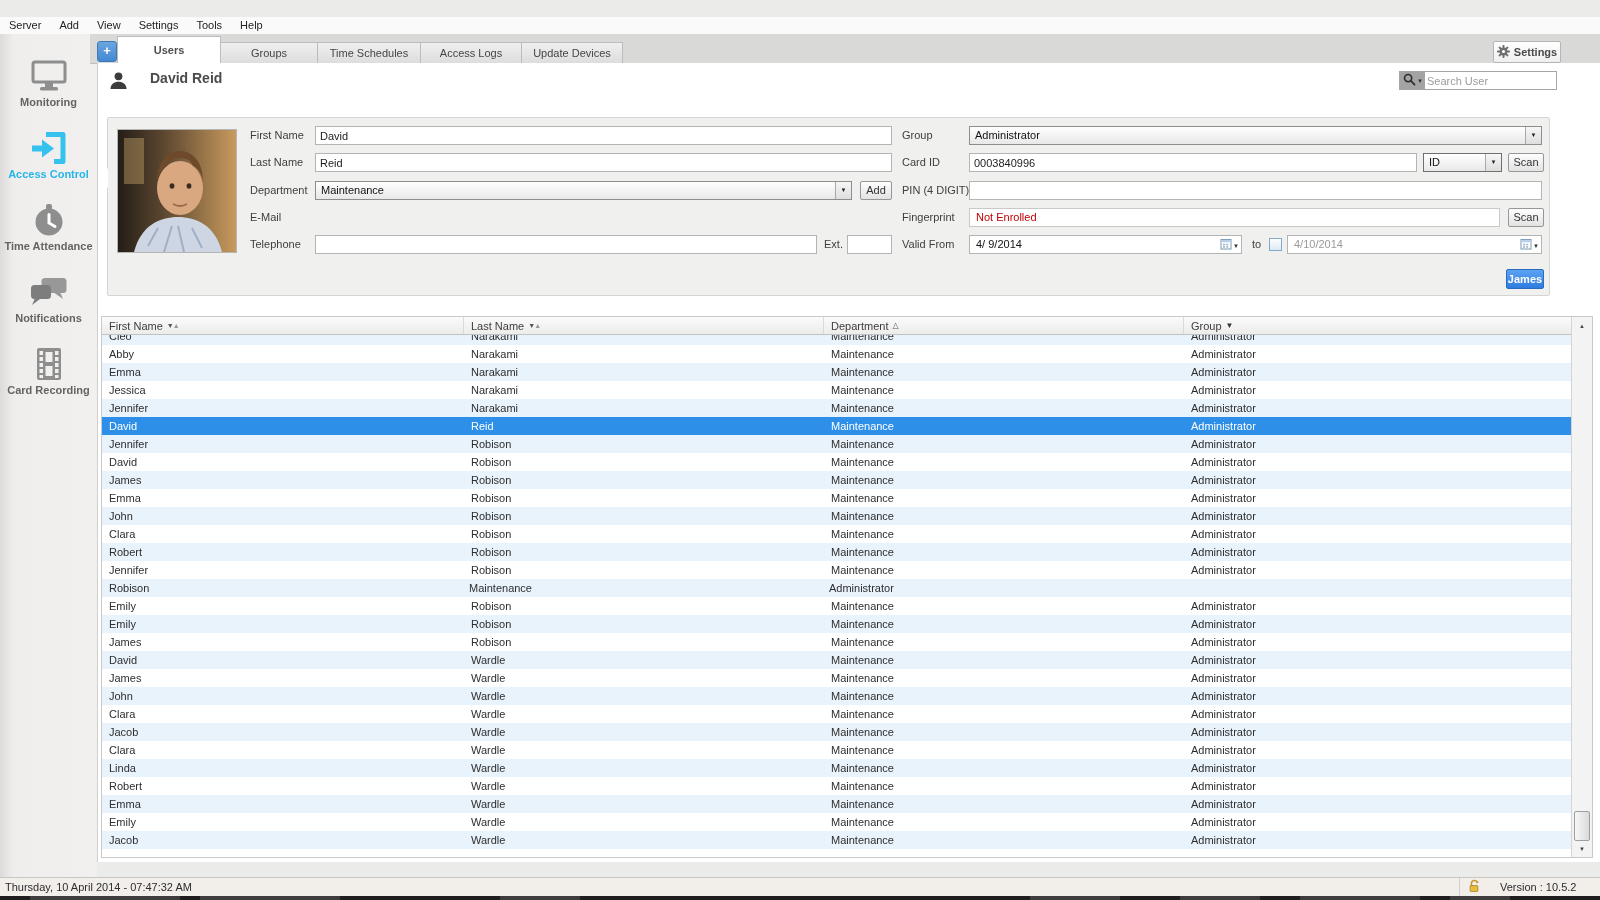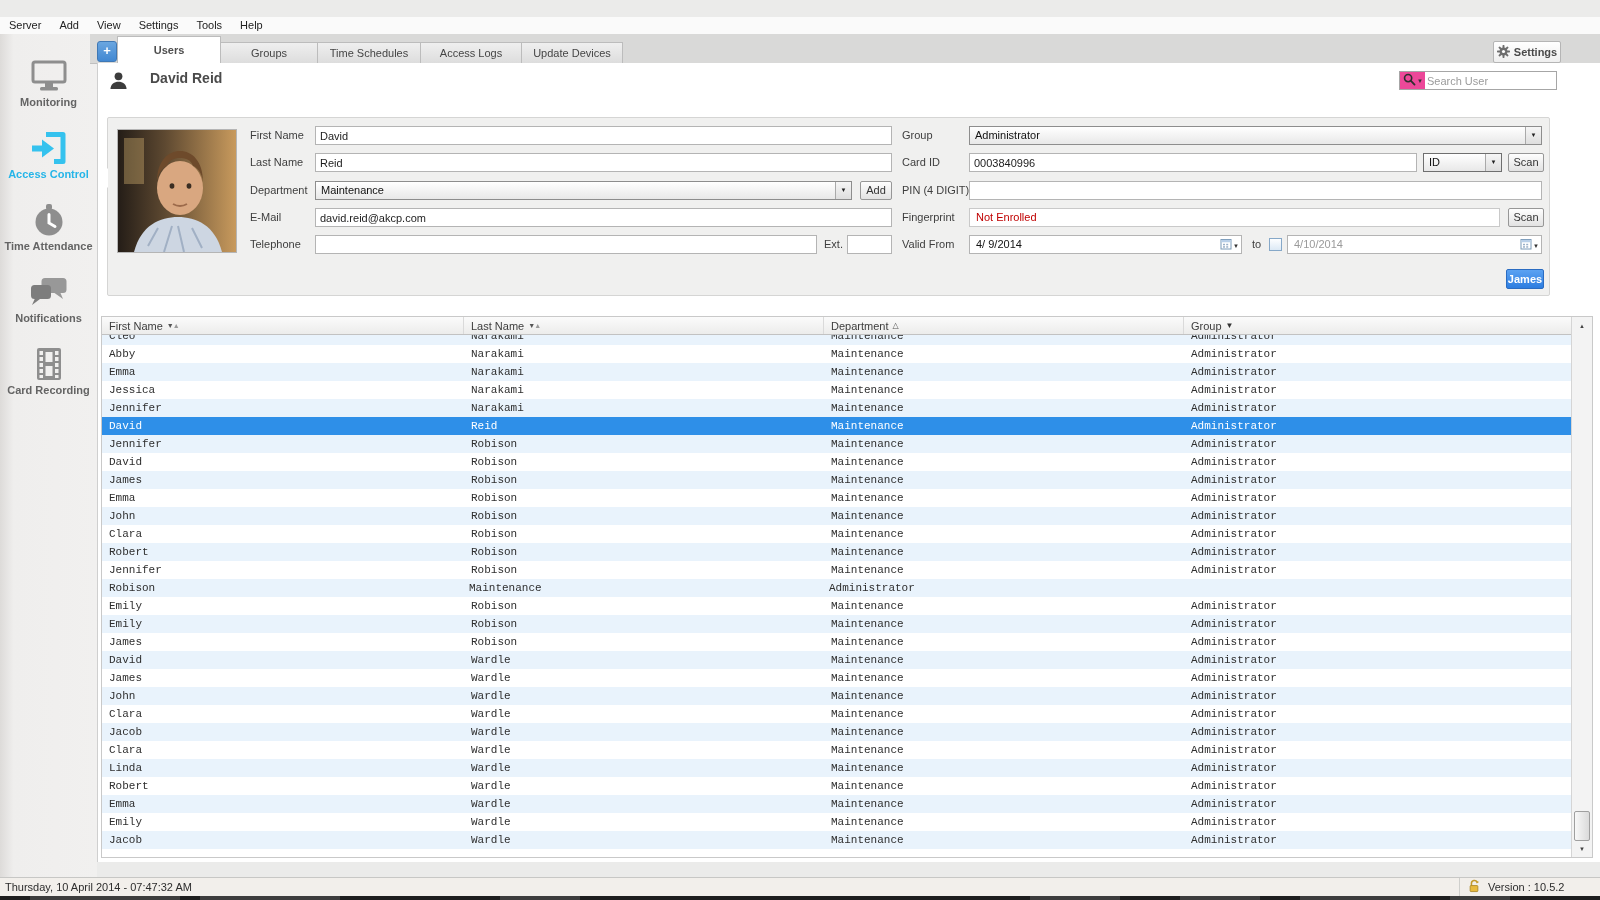--- a/index.html
+++ b/index.html
@@ -37,21 +37,21 @@
     background:linear-gradient(#efefef,#dddddd);border:1px solid #bcbcbc;border-bottom:none;margin-left:-1px;box-sizing:border-box;}
   .tab.active{height:27px;line-height:27px;background:#fff;font-weight:bold;color:#4f4f4f;position:relative;z-index:3;}
   #settings-btn{position:absolute;right:39px;top:7px;width:66px;height:20px;border:1px solid #b5b5b5;border-radius:2px;
     background:linear-gradient(#ffffff,#efefef);display:flex;align-items:center;justify-content:center;gap:4px;
     font-size:11px;font-weight:bold;color:#4a4a4a;}
   
   #content{position:absolute;left:97px;top:63px;width:1600px;height:799px;background:#fff;border-left:1px solid #cfcfcf;box-sizing:border-box;}
   #notch{position:absolute;left:-10px;top:105px;width:0;height:0;border:10px solid transparent;border-right:10px solid #fff;z-index:4;}
   #page-header-icon{position:absolute;left:11px;top:8px;}
   #page-title{position:absolute;left:52px;top:7px;font-size:14px;font-weight:bold;color:#4a4a4a;}
-  #search-box{position:absolute;left:1301px;top:8px;width:158px;height:19px;border:1px solid #a6a6a6;background:#ec4899;
+  #search-box{position:absolute;left:1301px;top:8px;width:158px;height:19px;border:1px solid #a6a6a6;background:#a3a3a3;
     display:flex;align-items:center;box-sizing:border-box;}
   #search-box .caret{font-size:6px;color:#333;margin:0 2px 0 1px;}
   #search-input{border:none;outline:none;flex:1;font-size:11px;color:#444;height:15px;font-family:inherit;min-width:0;}
   #search-input::placeholder{color:#9b9b9b;}
   
   #form-panel{position:absolute;left:9px;top:54px;width:1443px;height:179px;background:#f0f0ef;
     border:1px solid #d5d5d4;border-radius:2px;box-sizing:border-box;}
   #photo{position:absolute;left:9px;top:11px;width:120px;height:124px;border:1px solid #b5b5b5;box-sizing:border-box;}
   .flabel{position:absolute;font-size:11px;color:#3e3e3e;line-height:19px;}
   .finput{position:absolute;height:19px;border:1px solid #b4b4b4;background:#fff;box-sizing:border-box;
@@ -73,37 +73,37 @@
   #save-btn{position:absolute;left:1398px;top:151px;width:38px;height:20px;border:1px solid #2a6cc2;border-radius:2px;
     background:linear-gradient(#5ba2f2,#2d7de0);color:#fff;font-size:11px;font-weight:bold;text-align:center;line-height:18px;box-sizing:border-box;}
   
   #user-table{position:absolute;left:3px;top:253px;width:1492px;height:542px;border:1px solid #c9c9c9;box-sizing:border-box;background:#fff;}
   #thead{position:absolute;left:0;top:0;right:21px;height:17px;display:flex;
     background:linear-gradient(#fbfbfb,#ececeb);border-bottom:1px solid #c2c2c2;font-size:11px;color:#3c3c3c;}
   .th{line-height:16px;padding-left:7px;box-sizing:border-box;border-right:1px solid #dadada;display:flex;align-items:center;gap:4px;}
   .th:last-child{border-right:none;}
   .sort{font-size:7px;color:#555;letter-spacing:-1px;}
   .sort .dim{color:#9a9a9a;}
-  #tbody{position:absolute;left:0;top:18px;right:21px;bottom:0;overflow:hidden;font-family:Liberation Mono, monospace;}
+  #tbody{position:absolute;left:0;top:18px;right:21px;bottom:0;overflow:hidden;}
   .tr{display:flex;height:18px;line-height:18px;font-size:11px;color:#2e2e2e;}
   .tr:nth-child(odd){background:#e9f3fc;}
   .tr:first-child{margin-top:-8px;}
   .tr.selected{background:#2e8fe8;color:#fff;}
   .td{padding-left:7px;box-sizing:border-box;overflow:hidden;white-space:nowrap;}
   .c0{width:362px;} .c1{width:360px;} .c2{width:360px;} .c3{flex:1;}
   #vscroll{position:absolute;right:0;top:0;bottom:0;width:21px;background:#f3f3f3;border-left:1px solid #d5d5d5;box-sizing:border-box;}
   .sbtn{position:absolute;left:0;right:0;height:14px;display:flex;align-items:center;justify-content:center;font-size:6px;color:#444;}
   #sb-up{top:2px;} #sb-down{bottom:1px;}
   #sb-thumb{position:absolute;left:2px;right:2px;bottom:16px;height:28px;border:1px solid #9f9f9f;border-radius:2px;
     background:linear-gradient(90deg,#f8f8f8,#dadada);}
   
   #statusbar{position:absolute;left:0;top:877px;right:0;height:19px;background:#f2efeb;border-top:1px solid #c7c7c5;box-sizing:border-box;}
   #status-date{position:absolute;left:5px;top:0;line-height:18px;font-size:11px;color:#2d2d2d;}
   #version-cell{position:absolute;right:0;top:0;bottom:0;width:132px;border-left:1px solid #cfcfcc;
-    display:flex;align-items:center;gap:8px;padding-left:8px;font-size:11px;color:#2d2d2d;}
+    display:flex;align-items:center;gap:20px;padding-left:8px;font-size:11px;color:#2d2d2d;}
   #taskbar{position:absolute;left:0;top:896px;right:0;height:4px;background:#1e1e1e;}
   .tk{position:absolute;top:0;height:4px;background:rgba(255,255,255,.14);}
 </style>
 </head>
 <body>
 
 <div id="app">
 
   <div id="titlebar">
     <div class="tb-blob" style="left:698px;width:26px;background:#2fae7c"></div>
@@ -291,21 +291,20 @@
       <input class="finput" style="left: 207px; top: 35px; width: 577px;" value="Reid">
 
       <div class="flabel" style="left:142px;top:63px">Department</div>
       <div class="combo" style="left:207px;top:63px;width:537px">
         <span>Maintenance</span>
         <span class="arrow">▼</span>
       </div>
       <div class="mini-btn" style="left:752px;top:63px;width:32px">Add</div>
 
       <div class="flabel" style="left:142px;top:90px">E-Mail</div>
-      <input class="finput" style="left: 207px; top: 90px; width: 577px;" value="david.reid@akcp.com">
 
       <div class="flabel" style="left:142px;top:117px">Telephone</div>
       <input class="finput" style="left: 207px; top: 117px; width: 502px;" value="">
       <div class="flabel" style="left:716px;top:117px">Ext.</div>
       <input class="finput" style="left: 739px; top: 117px; width: 45px;" value="">
 
       <div class="flabel" style="left:794px;top:8px">Group</div>
       <div class="combo" style="left:861px;top:8px;width:573px">
         <span>Administrator</span>
         <span class="arrow">▼</span>

